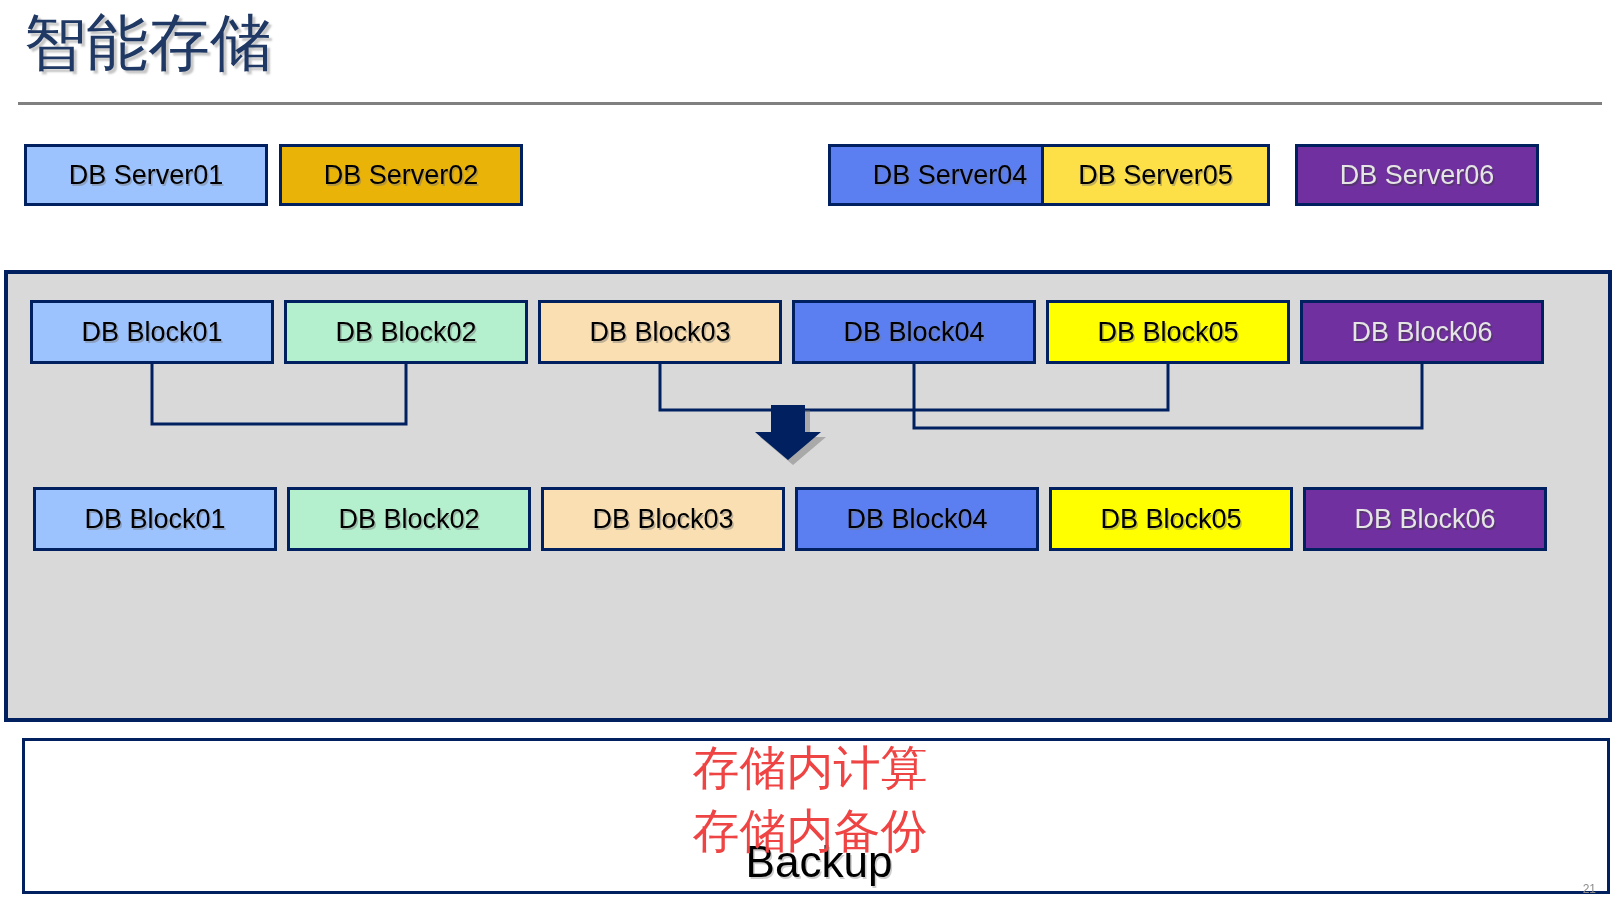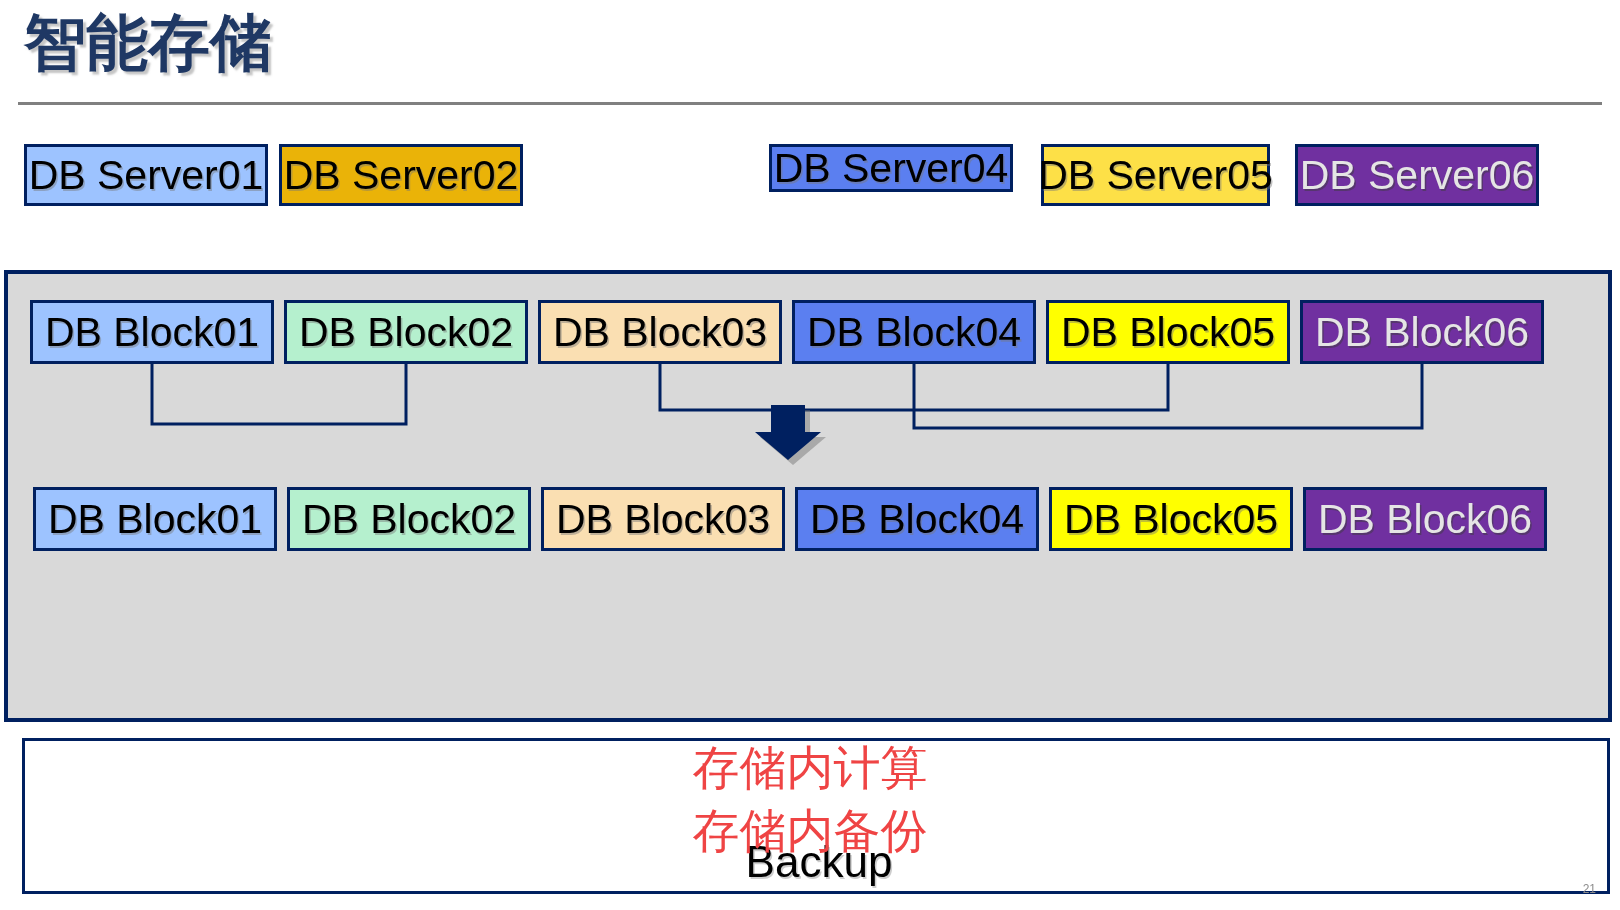--- a/index.html
+++ b/index.html
@@ -15,21 +15,21 @@
     overflow: hidden;
   }
 
   
   #slide-title {
     position: absolute;
     left: 24px;
     top: 4px;
     font-size: 62px;
     line-height: 1.25;
-    font-weight: bold;
+    font-weight: normal;
     color: #1F3864;
     text-shadow: 3px 3px 2px rgba(150,150,150,0.55);
     white-space: nowrap;
   }
   #title-divider {
     position: absolute;
     left: 18px;
     top: 102px;
     width: 1584px;
     height: 3px;
@@ -37,21 +37,21 @@
   }
 
   
   .node-box {
     position: absolute;
     box-sizing: border-box;
     border: 3px solid #002060;
     display: flex;
     align-items: center;
     justify-content: center;
-    font-size: 41px;
+    font-size: 27px;
     color: #000000;
     white-space: nowrap;
     text-shadow: 1.5px 1.5px 0 rgba(120,120,120,0.45);
   }
   .node-box.light-on-dark {
     color: #e5e5e5;
     text-shadow: 1.5px 1.5px 0 rgba(60,60,60,0.5);
   }
 
   
@@ -139,21 +139,21 @@
 <div id="slide-title">智能存储</div>
 <div id="title-divider"></div>
 
 <div id="server-row" style="position: absolute; left: 0px; top: 0px; width: 1620px; height: 910px;">
     <div class="node-box" style="left: 24px; top: 144px; width: 244px; height: 62px; background: rgb(157, 195, 255);">
       <span>DB Server01</span>
     </div>
     <div class="node-box" style="left: 279px; top: 144px; width: 244px; height: 62px; background: #eab308;">
       <span>DB Server02</span>
     </div>
-    <div class="node-box" style="left: 769px; top: 144px; width: 244px; height: 48px; background: rgb(91, 127, 240);">
+    <div class="node-box" style="left: 828px; top: 144px; width: 244px; height: 62px; background: rgb(91, 127, 240);">
       <span>DB Server04</span>
     </div>
     <div class="node-box" style="left: 1041px; top: 144px; width: 229px; height: 62px; background: #fde047;">
       <span>DB Server05</span>
     </div>
     <div class="node-box light-on-dark" style="left: 1295px; top: 144px; width: 244px; height: 62px; background: rgb(112, 48, 160);">
       <span>DB Server06</span>
     </div>
   </div>
 

